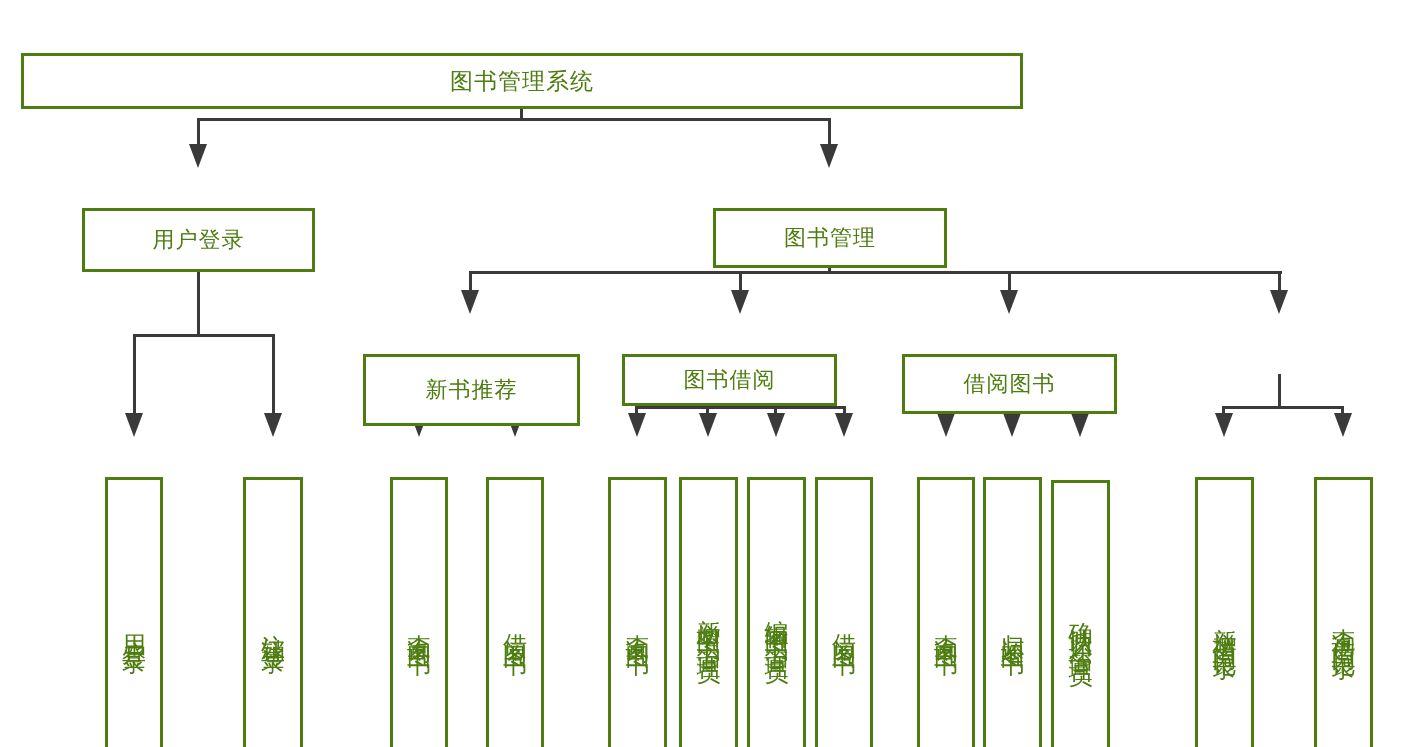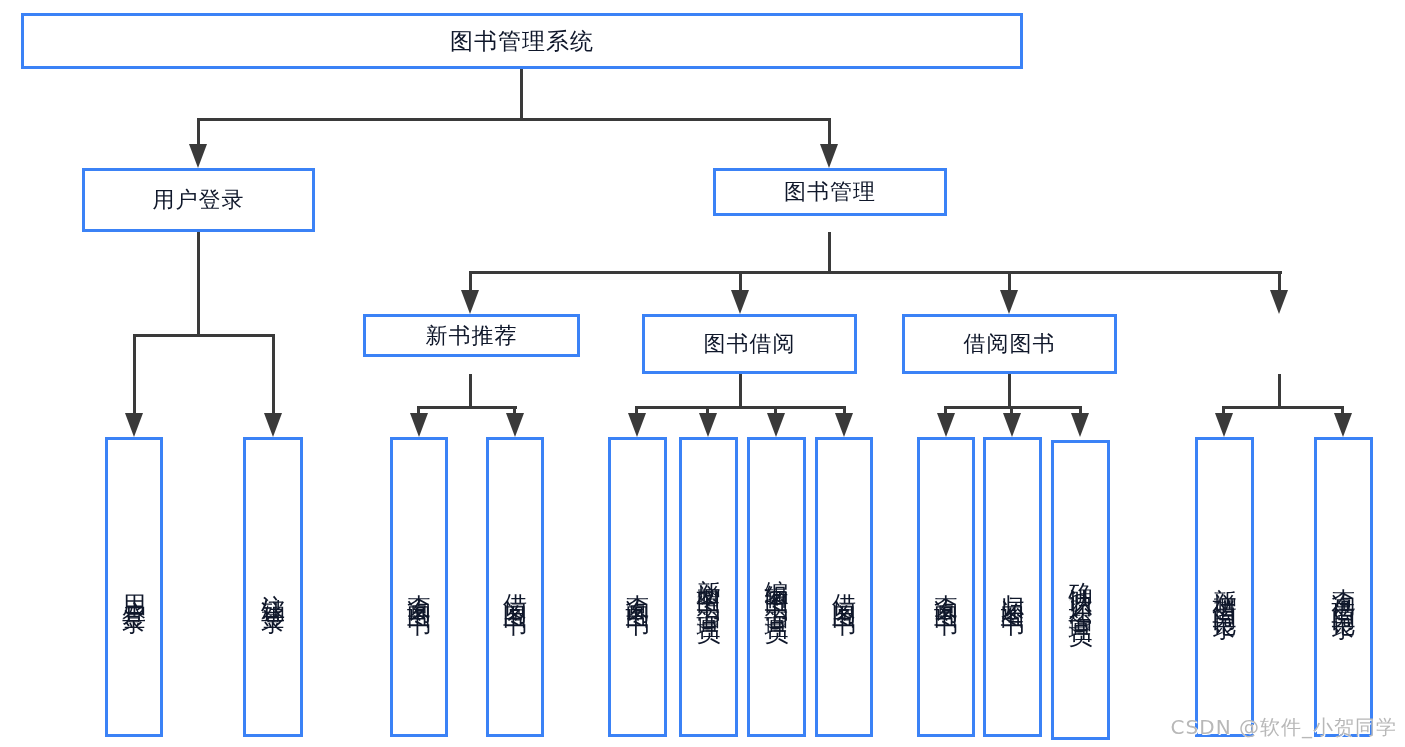--- a/index.html
+++ b/index.html
@@ -3,22 +3,22 @@
 <meta charset="utf-8">
 <style>
   html,body{margin:0;padding:0;background:#ffffff;}
   .stage{
     position:relative;width:1405px;height:747px;background:#ffffff;
     font-family:"DejaVu Sans","Liberation Sans",sans-serif;
     color:#333333;overflow:hidden;
   }
   .node{
     position:absolute;box-sizing:border-box;background:#ffffff;
-    border:3px solid #3b82f6;display:flex;align-items:center;justify-content:center;
-    font-size:22px;color:#0f172a;letter-spacing:1px;
+    border:3px solid #4d7c0f;display:flex;align-items:center;justify-content:center;
+    font-size:22px;color:#4d7c0f;letter-spacing:1px;margin-top:40px;
   }
   .vnode{
     writing-mode:vertical-rl;text-orientation:mixed;
     font-size:24px;letter-spacing:6px;line-height:1;
   }
   .hline,.vline{position:absolute;background:#3a3a3a;}
   .hline{height:3px;}
   .vline{width:3px;}
   .arrow{
     position:absolute;width:0;height:0;
@@ -91,39 +91,38 @@
   <div class="vline" style="left:1278px;top:374px;height:35px;"></div>
   <div class="hline" style="left:1222px;top:406px;width:122px;"></div>
   <div class="vline" style="left:1222px;top:406px;height:10px;"></div>
   <div class="arrow" style="left:1215px;top:413px;"></div>
   <div class="vline" style="left:1341px;top:406px;height:10px;"></div>
   <div class="arrow" style="left:1334px;top:413px;"></div>
 
   <div class="node" style="left:21px;top:13px;width:1002px;height:56px;font-size:23px;">图书管理系统</div>
 
   <div class="node" style="left:82px;top:168px;width:233px;height:64px;">用户登录</div>
-  <div class="node" style="left:713px;top:168px;width:234px;height:48px;">图书管理</div>
+  <div class="node" style="left:713px;top:168px;width:234px;height:60px;">图书管理</div>
 
-  <div class="node" style="left:363px;top:314px;width:217px;height:43px;">新书推荐</div>
-  <div class="node" style="left:642px;top:314px;width:215px;height:60px;">图书借阅</div>
+  <div class="node" style="left:363px;top:314px;width:217px;height:72px;">新书推荐</div>
+  <div class="node" style="left:622px;top:314px;width:215px;height:52px;">图书借阅</div>
   <div class="node" style="left:902px;top:314px;width:215px;height:60px;">借阅图书</div>
 
   <div class="node vnode" style="left:105px;top:437px;width:58px;height:300px;">用户登录</div>
   <div class="node vnode" style="left:243px;top:437px;width:60px;height:300px;">注销登录</div>
 
   <div class="node vnode" style="left:390px;top:437px;width:58px;height:300px;">查询图书</div>
   <div class="node vnode" style="left:486px;top:437px;width:58px;height:300px;">借阅图书</div>
 
   <div class="node vnode" style="left:608px;top:437px;width:59px;height:300px;">查询图书</div>
   <div class="node vnode" style="left:679px;top:437px;width:59px;height:300px;">新增图书（管理员）</div>
   <div class="node vnode" style="left:747px;top:437px;width:59px;height:300px;">编辑图书（管理员）</div>
   <div class="node vnode" style="left:815px;top:437px;width:58px;height:300px;">借阅图书</div>
 
   <div class="node vnode" style="left:917px;top:437px;width:58px;height:300px;">查询图书</div>
   <div class="node vnode" style="left:983px;top:437px;width:59px;height:300px;">归还图书</div>
   <div class="node vnode" style="left:1051px;top:440px;width:59px;height:300px;">确认归还（管理员）</div>
 
   <div class="node vnode" style="left:1195px;top:437px;width:59px;height:300px;">新增借阅记录</div>
   <div class="node vnode" style="left:1314px;top:437px;width:59px;height:300px;">查询借阅记录</div>
 
-  <div class="watermark">CSDN @软件_小贺同学</div>
 
 </div>
 
 </body></html>

